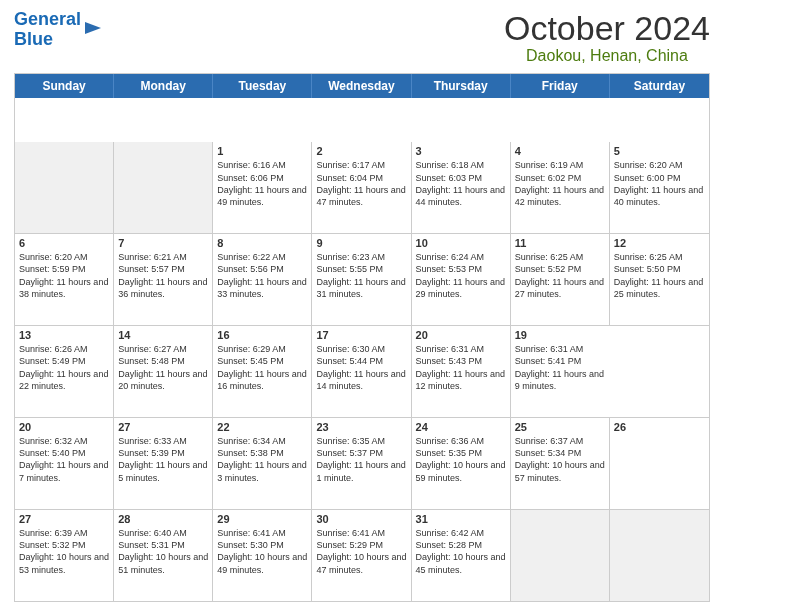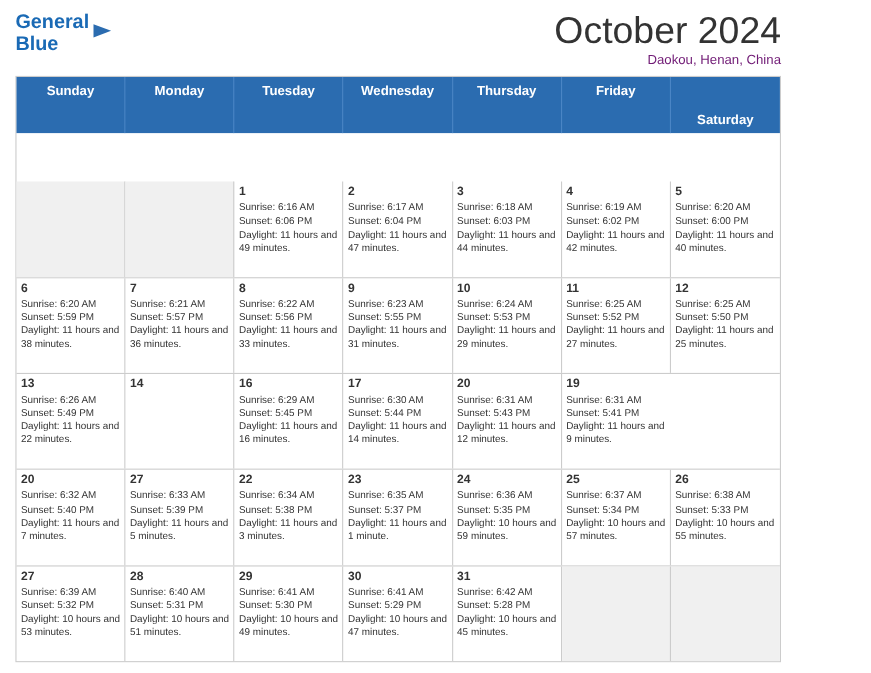--- a/index.html
+++ b/index.html
@@ -38,23 +38,24 @@
     .title-block {
       text-align: right;
     }
     .title-block h1 {
       font-size: 34px;
       font-weight: normal;
       color: #333;
       line-height: 1.1;
     }
     .title-block h2 {
-      font-size: 12px;
+      font-size: 16px;
       font-weight: normal;
-      color: #701a75;
+      color: #4d7c0f;
+      text-align: center;
     }
     .calendar {
       flex: 1;
       display: flex;
       flex-direction: column;
       border: 1px solid #ccc;
       gap: 44px;
     }
     .cal-header-row {
       display: grid;
@@ -62,21 +63,21 @@
       background: #2b6cb0;
     }
     .cal-header-cell {
       color: #fff;
       font-size: 12px;
       font-weight: bold;
       padding: 5px 4px;
       text-align: center;
       border-right: 1px solid #4a85c5;
     }
-    .cal-header-cell:last-child { border-right: none; margin-top: 27px; }
+    .cal-header-cell:last-child { border-right: none; }
     .cal-body {
       flex: 1;
       display: flex;
       flex-direction: column;
     }
     .cal-week {
       display: grid;
       grid-template-columns: repeat(7, 1fr);
       flex: 1;
       border-bottom: 1px solid #ccc;
@@ -191,20 +192,21 @@
             <div class="cell-text">Sunrise: 6:25 AM<br>Sunset: 5:50 PM<br>Daylight: 11 hours and 25 minutes.</div>
           </div>
         </div>
         <div class="cal-week">
           <div class="cal-cell">
             <span class="day-number">13</span>
             <div class="cell-text">Sunrise: 6:26 AM<br>Sunset: 5:49 PM<br>Daylight: 11 hours and 22 minutes.</div>
           </div>
           <div class="cal-cell">
             <span class="day-number">14</span>
+            <div class="cell-text">Sunrise: 6:27 AM<br>Sunset: 5:48 PM<br>Daylight: 11 hours and 20 minutes.</div>
           </div>
           <div class="cal-cell">
             <span class="day-number">16</span>
             <div class="cell-text">Sunrise: 6:29 AM<br>Sunset: 5:45 PM<br>Daylight: 11 hours and 16 minutes.</div>
           </div>
           <div class="cal-cell">
             <span class="day-number">17</span>
             <div class="cell-text">Sunrise: 6:30 AM<br>Sunset: 5:44 PM<br>Daylight: 11 hours and 14 minutes.</div>
           </div>
           <div class="cal-cell">
@@ -236,21 +238,20 @@
           <div class="cal-cell">
             <span class="day-number">24</span>
             <div class="cell-text">Sunrise: 6:36 AM<br>Sunset: 5:35 PM<br>Daylight: 10 hours and 59 minutes.</div>
           </div>
           <div class="cal-cell">
             <span class="day-number">25</span>
             <div class="cell-text">Sunrise: 6:37 AM<br>Sunset: 5:34 PM<br>Daylight: 10 hours and 57 minutes.</div>
           </div>
           <div class="cal-cell">
             <span class="day-number">26</span>
-            <div class="cell-text">Sunrise: 6:38 AM<br>Sunset: 5:33 PM<br>Daylight: 10 hours and 55 minutes.</div>
           </div>
         </div>
         <div class="cal-week">
           <div class="cal-cell">
             <span class="day-number">27</span>
             <div class="cell-text">Sunrise: 6:39 AM<br>Sunset: 5:32 PM<br>Daylight: 10 hours and 53 minutes.</div>
           </div>
           <div class="cal-cell">
             <span class="day-number">28</span>
             <div class="cell-text">Sunrise: 6:40 AM<br>Sunset: 5:31 PM<br>Daylight: 10 hours and 51 minutes.</div>

